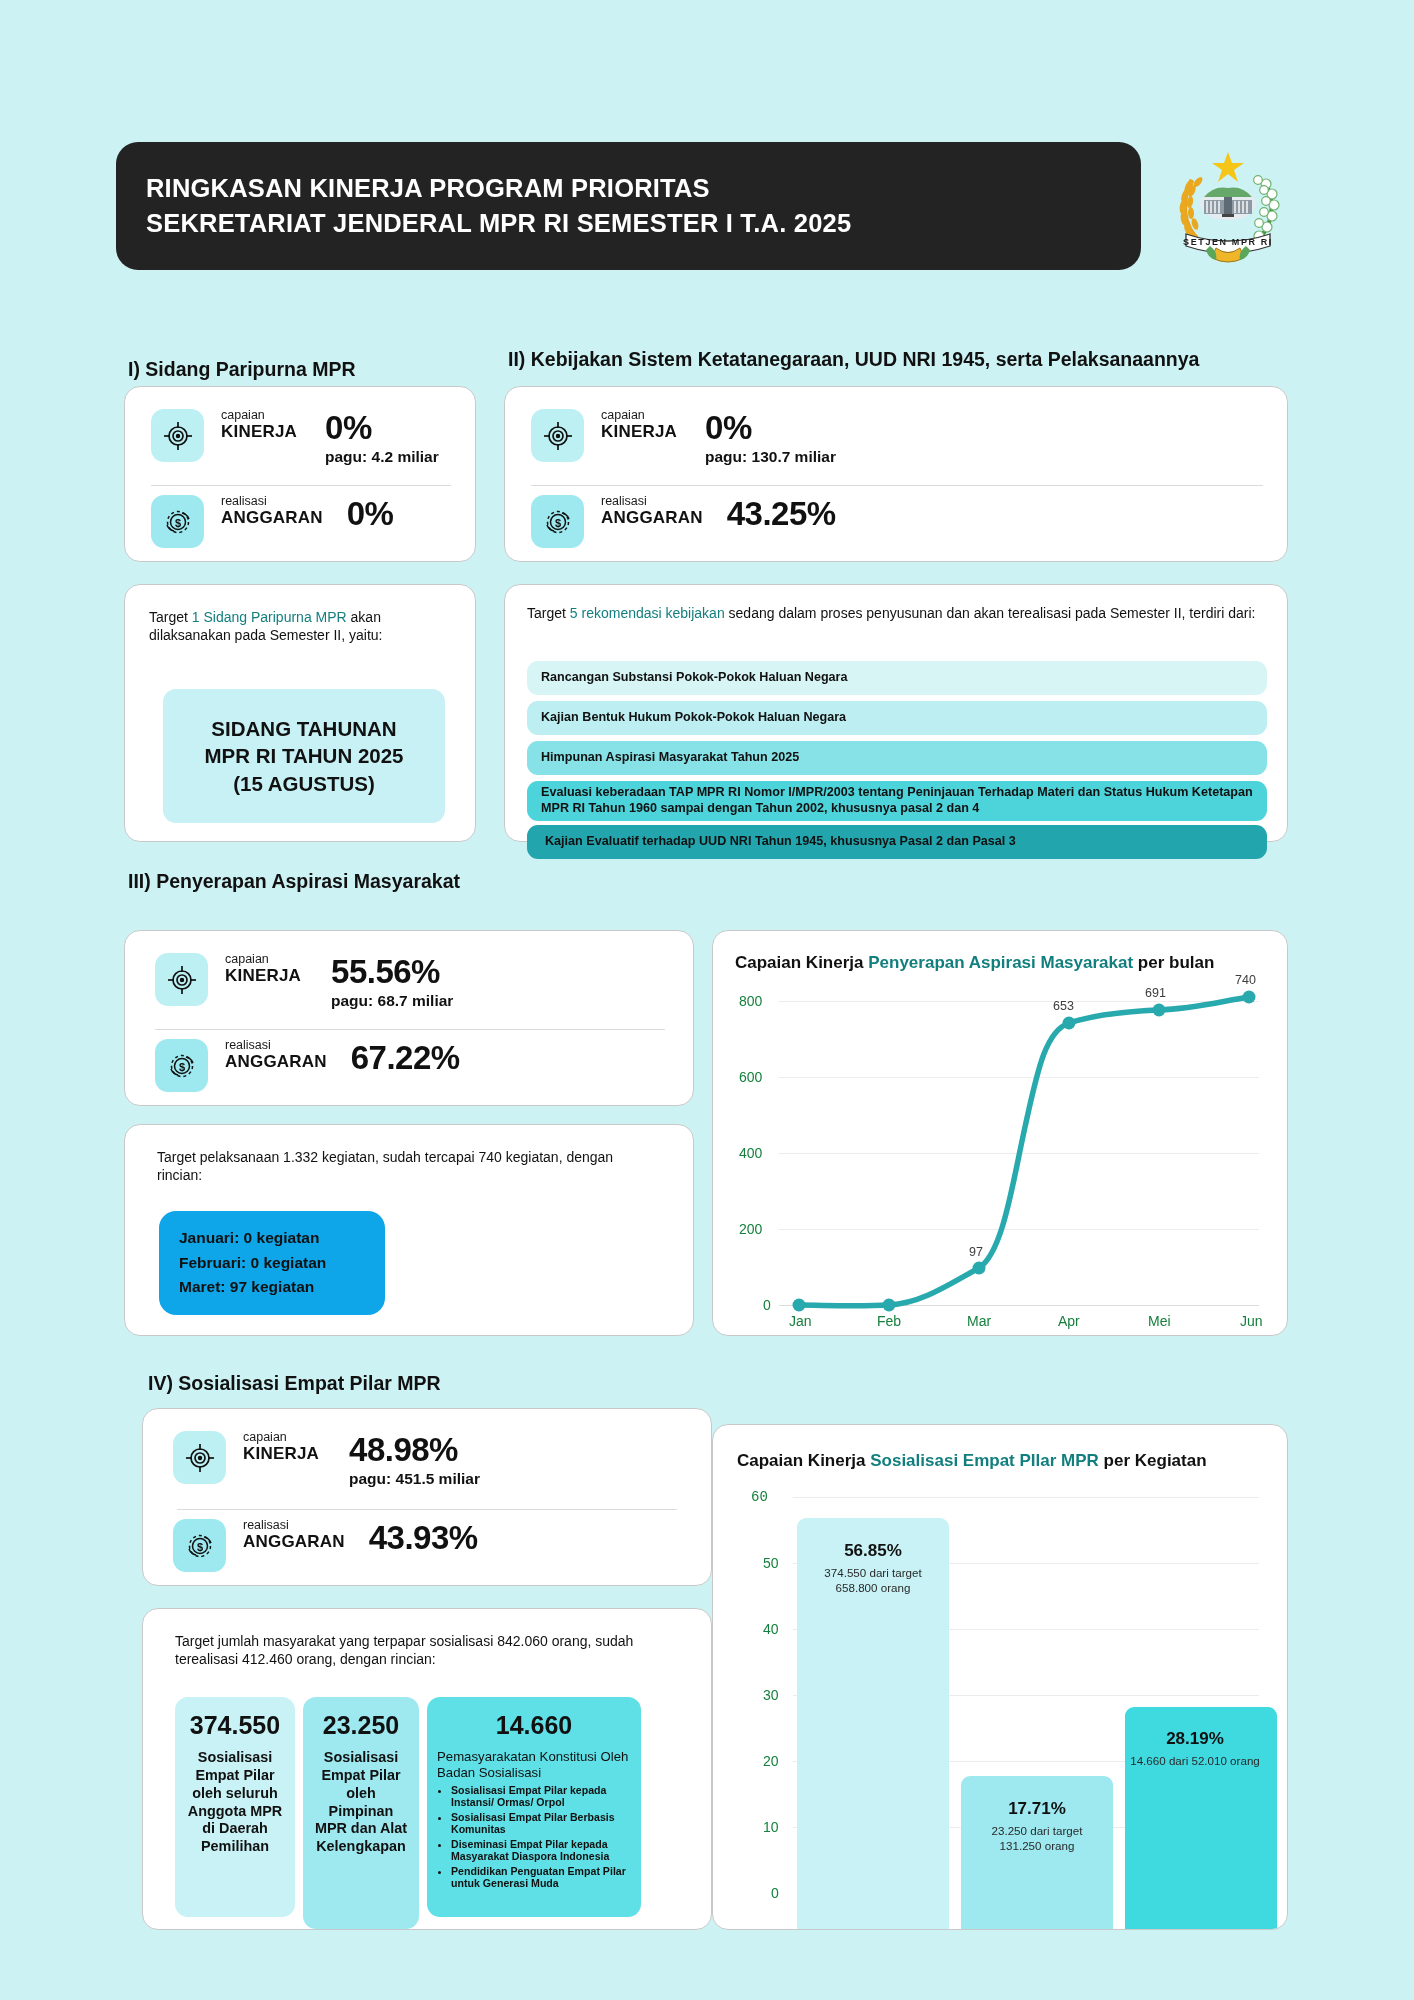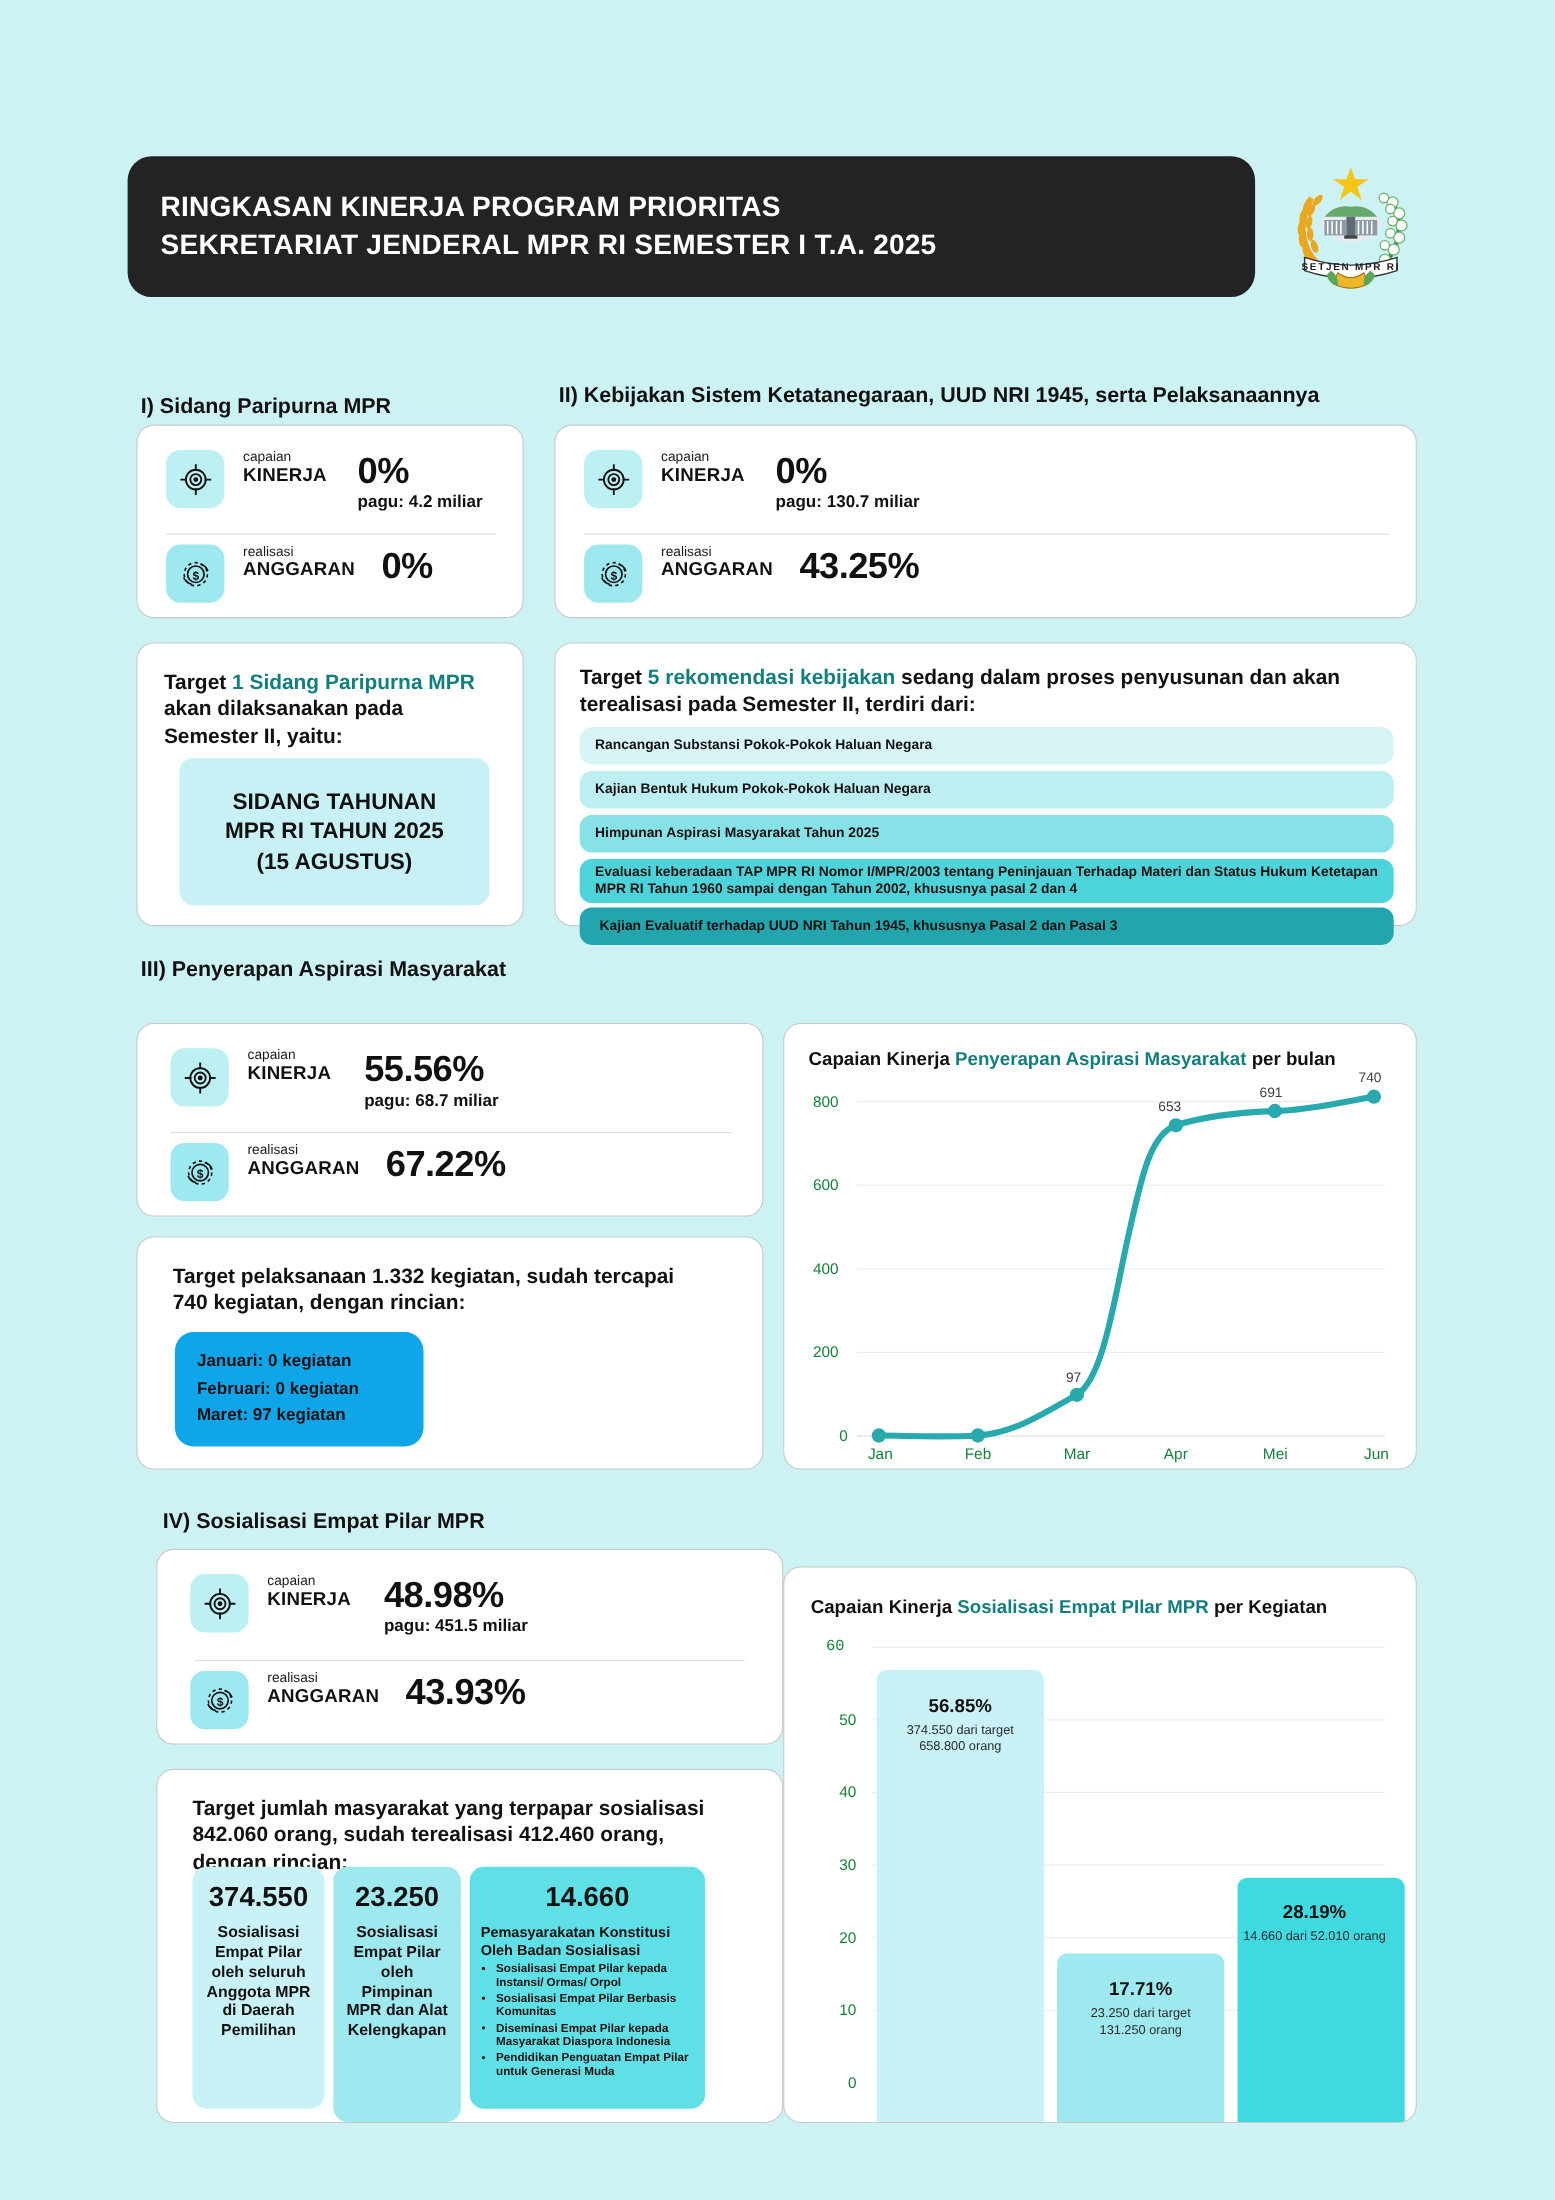--- a/index.html
+++ b/index.html
@@ -67,21 +67,21 @@
   }
   .ico.anggaran { background: #9DE9EF; }
   .m-labels { margin-left: 17px; line-height: 1.08; }
   .m-small { font-size: 12.5px; font-weight: 400; color: #1a1a1a; }
   .m-big   { font-size: 17px; font-weight: 700; letter-spacing: .2px; }
   .m-val   { font-size: 33px; font-weight: 700; letter-spacing: -.5px; }
   .m-pagu  { font-size: 15.5px; font-weight: 700; margin-top: 1px; white-space: nowrap; }
   .divider { position: absolute; height: 1px; background: #dcdcdc; }
 
   
-  .t-title { font-size: 19px; font-weight: 700; line-height: 1.28; }
+  .t-title { font-size: 14px; font-weight: 400; line-height: 1.28; }
   .t-accent { color: #127F7E; }
   .hilite-box {
     background: #C7F1F4; border-radius: 13px;
     display: flex; align-items: center; justify-content: center;
     text-align: center;
   }
   .hilite-text { font-size: 20.5px; font-weight: 700; line-height: 1.32; }
 
   
   .pill {
@@ -96,21 +96,21 @@
     background: #0ea5e9; border-radius: 17px;
     display: flex; flex-direction: column; justify-content: center;
     padding-left: 20px;
     font-size: 15.5px; font-weight: 700; line-height: 1.58;
   }
 
   
   .bd-block { border-radius: 13px; padding: 14px 10px 10px; text-align: center; }
   .bd-num { font-size: 25px; font-weight: 700; margin-bottom: 9px; }
   .bd-desc { font-size: 14.4px; font-weight: 700; line-height: 1.24; }
-  .bd-sub-title { font-size: 13.2px; font-weight: 700; line-height: 1.2; text-align: left; }
+  .bd-sub-title { font-size: 13.2px; font-weight: 400; line-height: 1.2; text-align: left; }
   .bd-list { margin: 3px 0 0 14px; padding: 0; text-align: left; }
   .bd-list li { font-size: 10.6px; font-weight: 700; line-height: 1.18; margin-bottom: 2px; }
 
   
   .chart-title { font-size: 17px; font-weight: 700; }
   .chart-title .acc { color: #127F7E; }
   .axis-lbl { position: absolute; font-size: 14px; color: #15803d; }
   .gridline { position: absolute; height: 1px; background: #ececec; }
   .dot-lbl { position: absolute; font-size: 12.5px; color: #3d3d3d; white-space: nowrap; }
 

